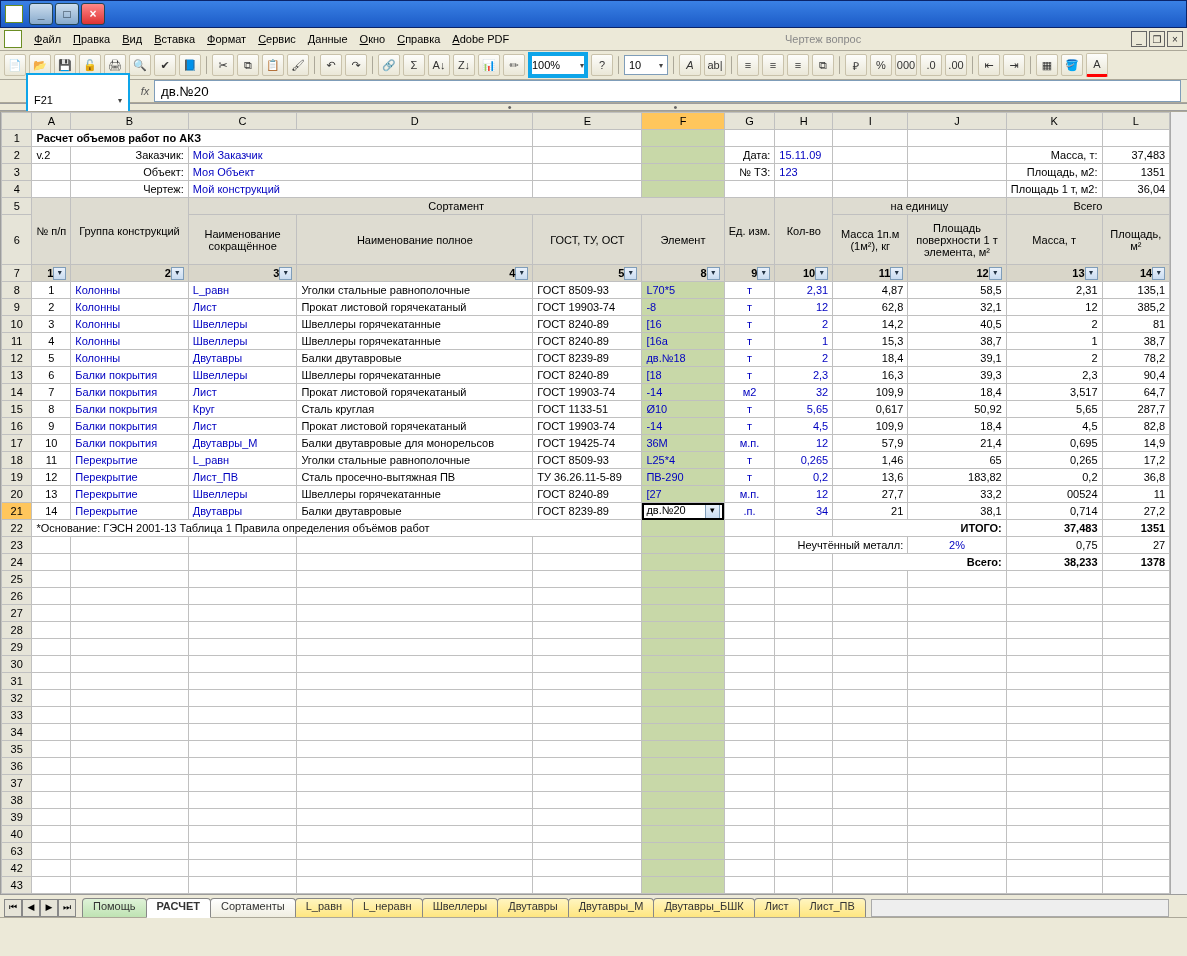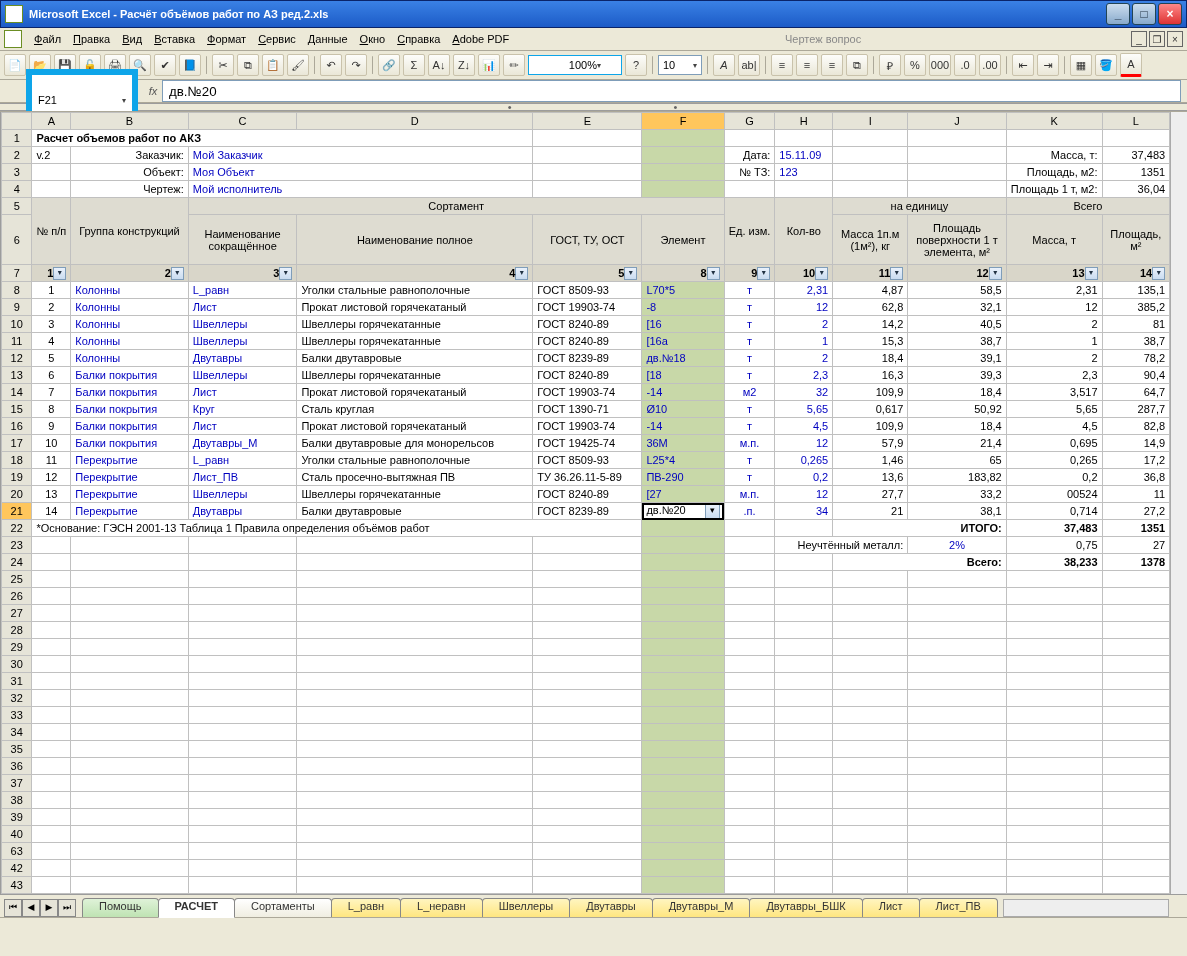--- a/index.html
+++ b/index.html
@@ -11,24 +11,24 @@
   .winbtn.close{background:linear-gradient(#f88,#d33);color:#fff}
   .menubar{height:22px;background:#ece9d8;border-bottom:1px solid #aca899;display:flex;align-items:center;padding:0 4px;gap:2px;font-size:11px}
   .menubar .mbtn{padding:2px 6px;cursor:default}
   .menubar .mbtn u{text-decoration:underline}
   .ask{margin-left:auto;color:#888;padding:2px 8px}
   .inner-win{display:flex;margin-left:auto;gap:2px;align-items:center}
   .inner-win .s{width:14px;height:14px;border:1px solid #666;font-size:10px;display:flex;align-items:center;justify-content:center;color:#333}
   .toolbar{height:28px;background:#ece9d8;border-bottom:1px solid #aca899;display:flex;align-items:center;padding:0 4px;gap:3px;overflow:hidden}
   .tb{width:20px;height:20px;border:1px solid #c9c2ab;background:linear-gradient(#fdfdfb,#eae7d7);display:flex;align-items:center;justify-content:center;font-size:11px;color:#333;border-radius:2px}
   .tb.sep{width:0;border:0;border-left:1px solid #aca899;height:18px;margin:0 2px;background:none}
-  .zoom{width:52px;height:18px;border:1px solid #0ea5e9;background:#fff;font-size:11px;display:flex;align-items:center;padding:0 20px;justify-content:flex-end}
+  .zoom{width:52px;height:18px;border:4px solid #0ea5e9;background:#fff;font-size:11px;display:flex;align-items:center;padding:0 0;justify-content:space-between}
   .fontsz{width:34px;height:18px;border:1px solid #7f9db9;background:#fff;font-size:11px;display:flex;align-items:center;padding:0 4px;justify-content:space-between}
   .fxrow{height:22px;background:#ece9d8;border-bottom:1px solid #aca899;display:flex;align-items:center}
-  .namebox{width:88px;height:18px;margin:18px 6px 0 26px;border:6px solid #0ea5e9;background:#fff;display:flex;align-items:center;padding:16px 6px;justify-content:space-between}
+  .namebox{width:88px;height:18px;margin:18px 6px 0 26px;border:2px solid #0ea5e9;background:#fff;display:flex;align-items:center;padding:16px 6px;justify-content:space-between}
   .fx{width:18px;text-align:center;font-style:italic;color:#555}
   .formula-bar{flex:1;height:18px;margin-right:6px;border:1px solid #7f9db9;background:#fff;padding:1px 6px}
   
   .wb{position:relative;background:#fff;border-top:1px solid #aca899;display:flex;flex-direction:column}
   .split{height:6px;background:#ece9d8;border-top:1px solid #9c9c9c;border-bottom:1px solid #9c9c9c;display:flex;align-items:center;justify-content:center;gap:160px}
   .split span{color:#666;letter-spacing:2px}
   .sheet{overflow:auto;border-left:1px solid #9c9c9c}
   table{border-collapse:collapse;table-layout:fixed}
   th,td{border:1px solid #c0c0c0;padding:0 4px;height:16px;font-size:11px;white-space:nowrap;overflow:hidden;background:#fff}
   th{background:#e6e4d8;font-weight:normal;text-align:center;font-size:11px;position:relative}
@@ -44,37 +44,36 @@
   .active-cell{outline:2px solid #000;outline-offset:-2px;background:#fff!important}
   td.col-F{background:#c8d8a8}
   th.col-F-h{background:#ffc65c}
   
   .dropdown{position:relative}
   .dropdown-list{position:absolute;top:16px;left:-1px;width:100%;background:#fff;border:1px solid #000;z-index:10;font-size:11px;display:flex}
   
   .tabs-row{height:22px;background:#ece9d8;display:flex;align-items:flex-end;border-top:1px solid #9c9c9c;padding-left:4px;position:relative}
   .tabnav{display:flex;gap:0;margin-right:6px}
   .tabnav .nb{width:16px;height:16px;border:1px solid #888;background:#e6e4d8;font-size:9px;text-align:center;line-height:14px}
-  .stab{height:17px;padding:1px 16px 0;border:1px solid #888;border-bottom:0;background:linear-gradient(#fff,#f0eee1);margin-right:-1px;font-size:11px;border-radius:4px 4px 0 0;position:relative;top:1px;color:#333}
+  .stab{height:17px;padding:1px 10px 0;border:1px solid #888;border-bottom:0;background:linear-gradient(#fff,#f0eee1);margin-right:-1px;font-size:11px;border-radius:4px 4px 0 0;position:relative;top:1px;color:#333}
   .stab.y{background:linear-gradient(#fff5c0,#ffe680)}
   .stab.g{background:linear-gradient(#dff2d8,#bfe3b3)}
   .stab.active{background:#fff;font-weight:bold;z-index:2;border-bottom:1px solid #fff}
   .hscroll{flex:1;margin-left:6px;height:16px;background:#eee;border:1px solid #aaa;margin-right:18px}
   .statusbar{height:20px;background:#ece9d8;border-top:1px solid #aca899}
   .vscroll{width:16px;background:#eee;border-left:1px solid #aaa}
   .sheet-wrap{display:flex}
   
   .arrow{font-size:8px;color:#444}
 </style>
 </head>
 <body>
 
 <div class="titlebar">
   <span class="icon"></span>
-  <span class="title">Microsoft Excel - Расчёт объёмов работ по АЗ ред.2.xls</span>
   <div class="winbtns">
     <div class="winbtn">_</div>
     <div class="winbtn">□</div>
     <div class="winbtn close">×</div>
   </div>
 </div>
 
 <div class="menubar">
   <span class="icon" style="width:16px;height:16px;background:#fff;border:1px solid #6b8e23;margin-right:4px"></span>
   <span id="menus"><span class="mbtn"><u>Ф</u>айл</span><span class="mbtn"><u>П</u>равка</span><span class="mbtn"><u>В</u>ид</span><span class="mbtn"><u>В</u>ставка</span><span class="mbtn"><u>Ф</u>ормат</span><span class="mbtn"><u>С</u>ервис</span><span class="mbtn"><u>Д</u>анные</span><span class="mbtn"><u>О</u>кно</span><span class="mbtn"><u>С</u>правка</span><span class="mbtn"><u>A</u>dobe PDF</span></span>
@@ -236,21 +235,21 @@
     <td></td>
               <td></td>
     <td class="r">Площадь, м2:</td>
     <td class="r">1351</td>
             </tr>
 
   <tr>
               <td class="rh">4</td>
               <td></td>
     <td class="r">Чертеж:</td>
-    <td class="blue" colspan="2">Мой исполнитель</td>
+    <td class="blue" colspan="2">Мой конструкций</td>
     <td></td>
               <td class="col-F"></td>
               <td></td>
               <td></td>
               <td></td>
               <td></td>
     <td class="r">Площадь 1 т, м2:</td>
     <td class="r">36,04</td>
             </tr>
 
@@ -399,21 +398,21 @@
     <td class="r">18,4</td>
     <td class="r">3,517</td>
     <td class="r">64,7</td>
             </tr>
             <tr>
               <td class="rh" style="">15</td>
     <td class="c">8</td>
     <td class="blue">Балки покрытия</td>
     <td class="blue">Круг</td>
     <td>Сталь круглая</td>
-    <td>ГОСТ 1390-71</td>
+    <td>ГОСТ 1133-51</td>
     <td class="blue col-F">Ø10</td>
     <td class="blue c">т</td>
     <td class="blue r">5,65</td>
     <td class="r">0,617</td>
     <td class="r">50,92</td>
     <td class="r">5,65</td>
     <td class="r">287,7</td>
             </tr>
             <tr>
               <td class="rh" style="">16</td>

